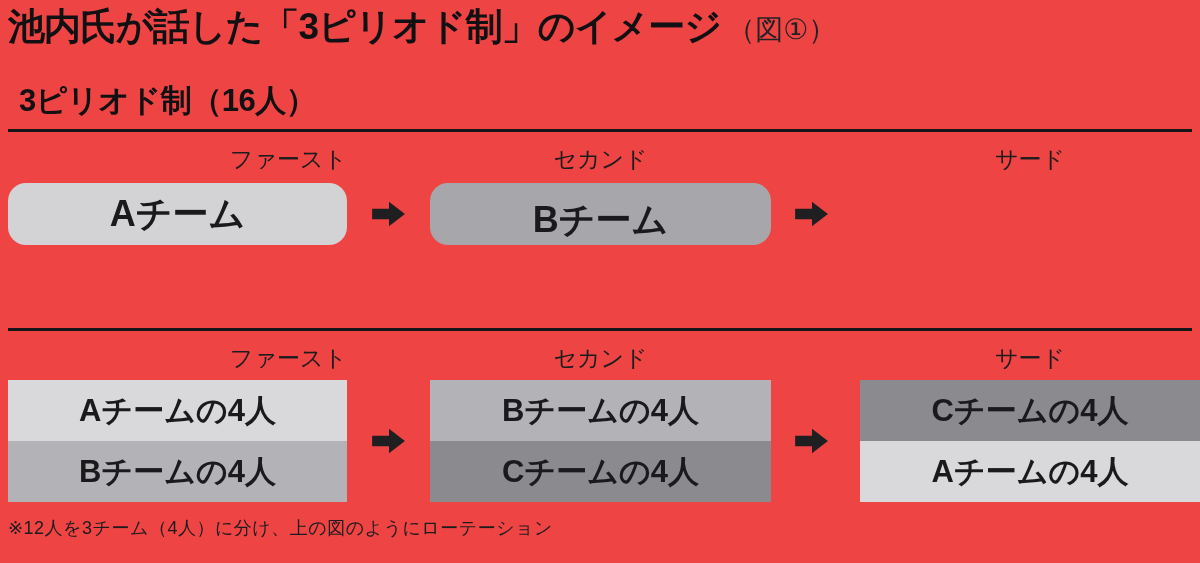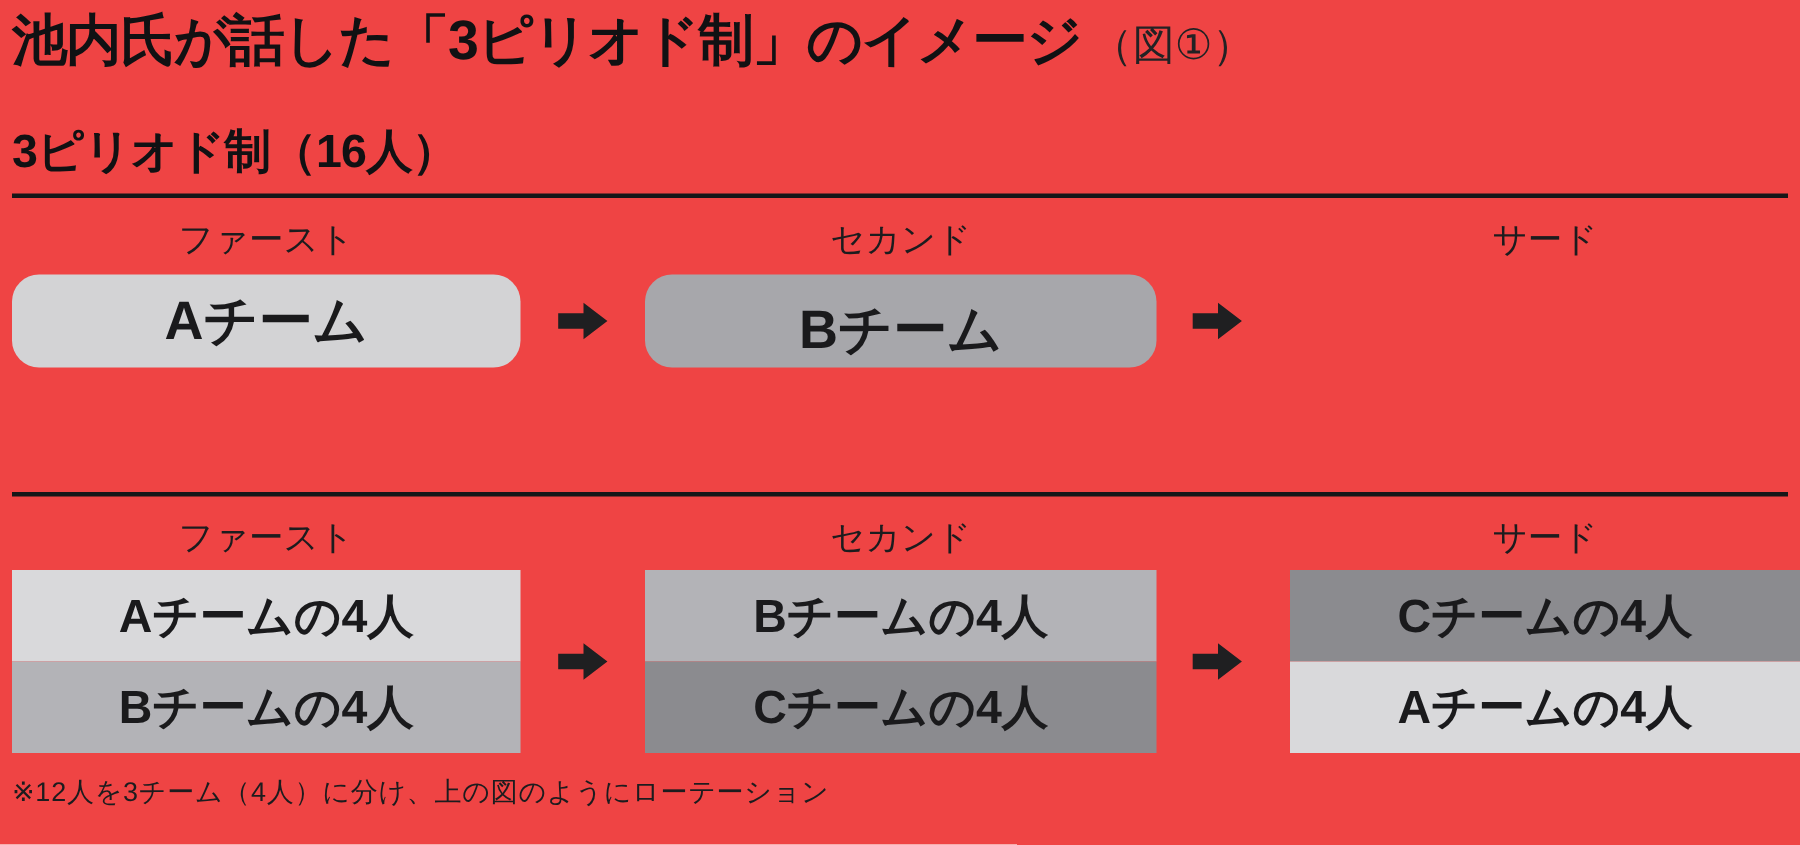--- a/index.html
+++ b/index.html
@@ -14,34 +14,34 @@
   .title{
     position:absolute;left:8px;top:2px;margin:0;
     font-size:37px;font-weight:bold;letter-spacing:-1px;
     color:#111113;white-space:nowrap;
   }
   .title .suffix{
     font-size:28px;font-weight:400;letter-spacing:0;
     color:#222224;margin-left:6px;
   }
   .sec-heading{
-    position:absolute;left:8px;margin:0;
+    position:absolute;left:19px;margin:0;
     font-size:31px;font-weight:bold;letter-spacing:-0.5px;
     color:#111113;white-space:nowrap;
   }
   .rule{
     position:absolute;left:8px;width:1184px;height:3px;
     background:#161618;
   }
   .period-label{
     position:absolute;
     font-size:23px;font-weight:400;color:#1c1c1e;
     text-align:center;white-space:nowrap;
   }
-  .col1{left:8px;width:339px;}
+  .col1{left:8px;width:339px;text-align:right;}
   .col2{left:430px;width:341px;}
   .col3{left:860px;width:340px;}
   .team-box{
     position:absolute;
     display:flex;align-items:center;justify-content:center;
     font-weight:bold;color:#1a1a1c;
     white-space:nowrap;
   }
   .row1-box{top:183px;height:62px;font-size:36px;border-radius:18px;}
   .stack-top{top:380px;height:61px;font-size:31px;}

